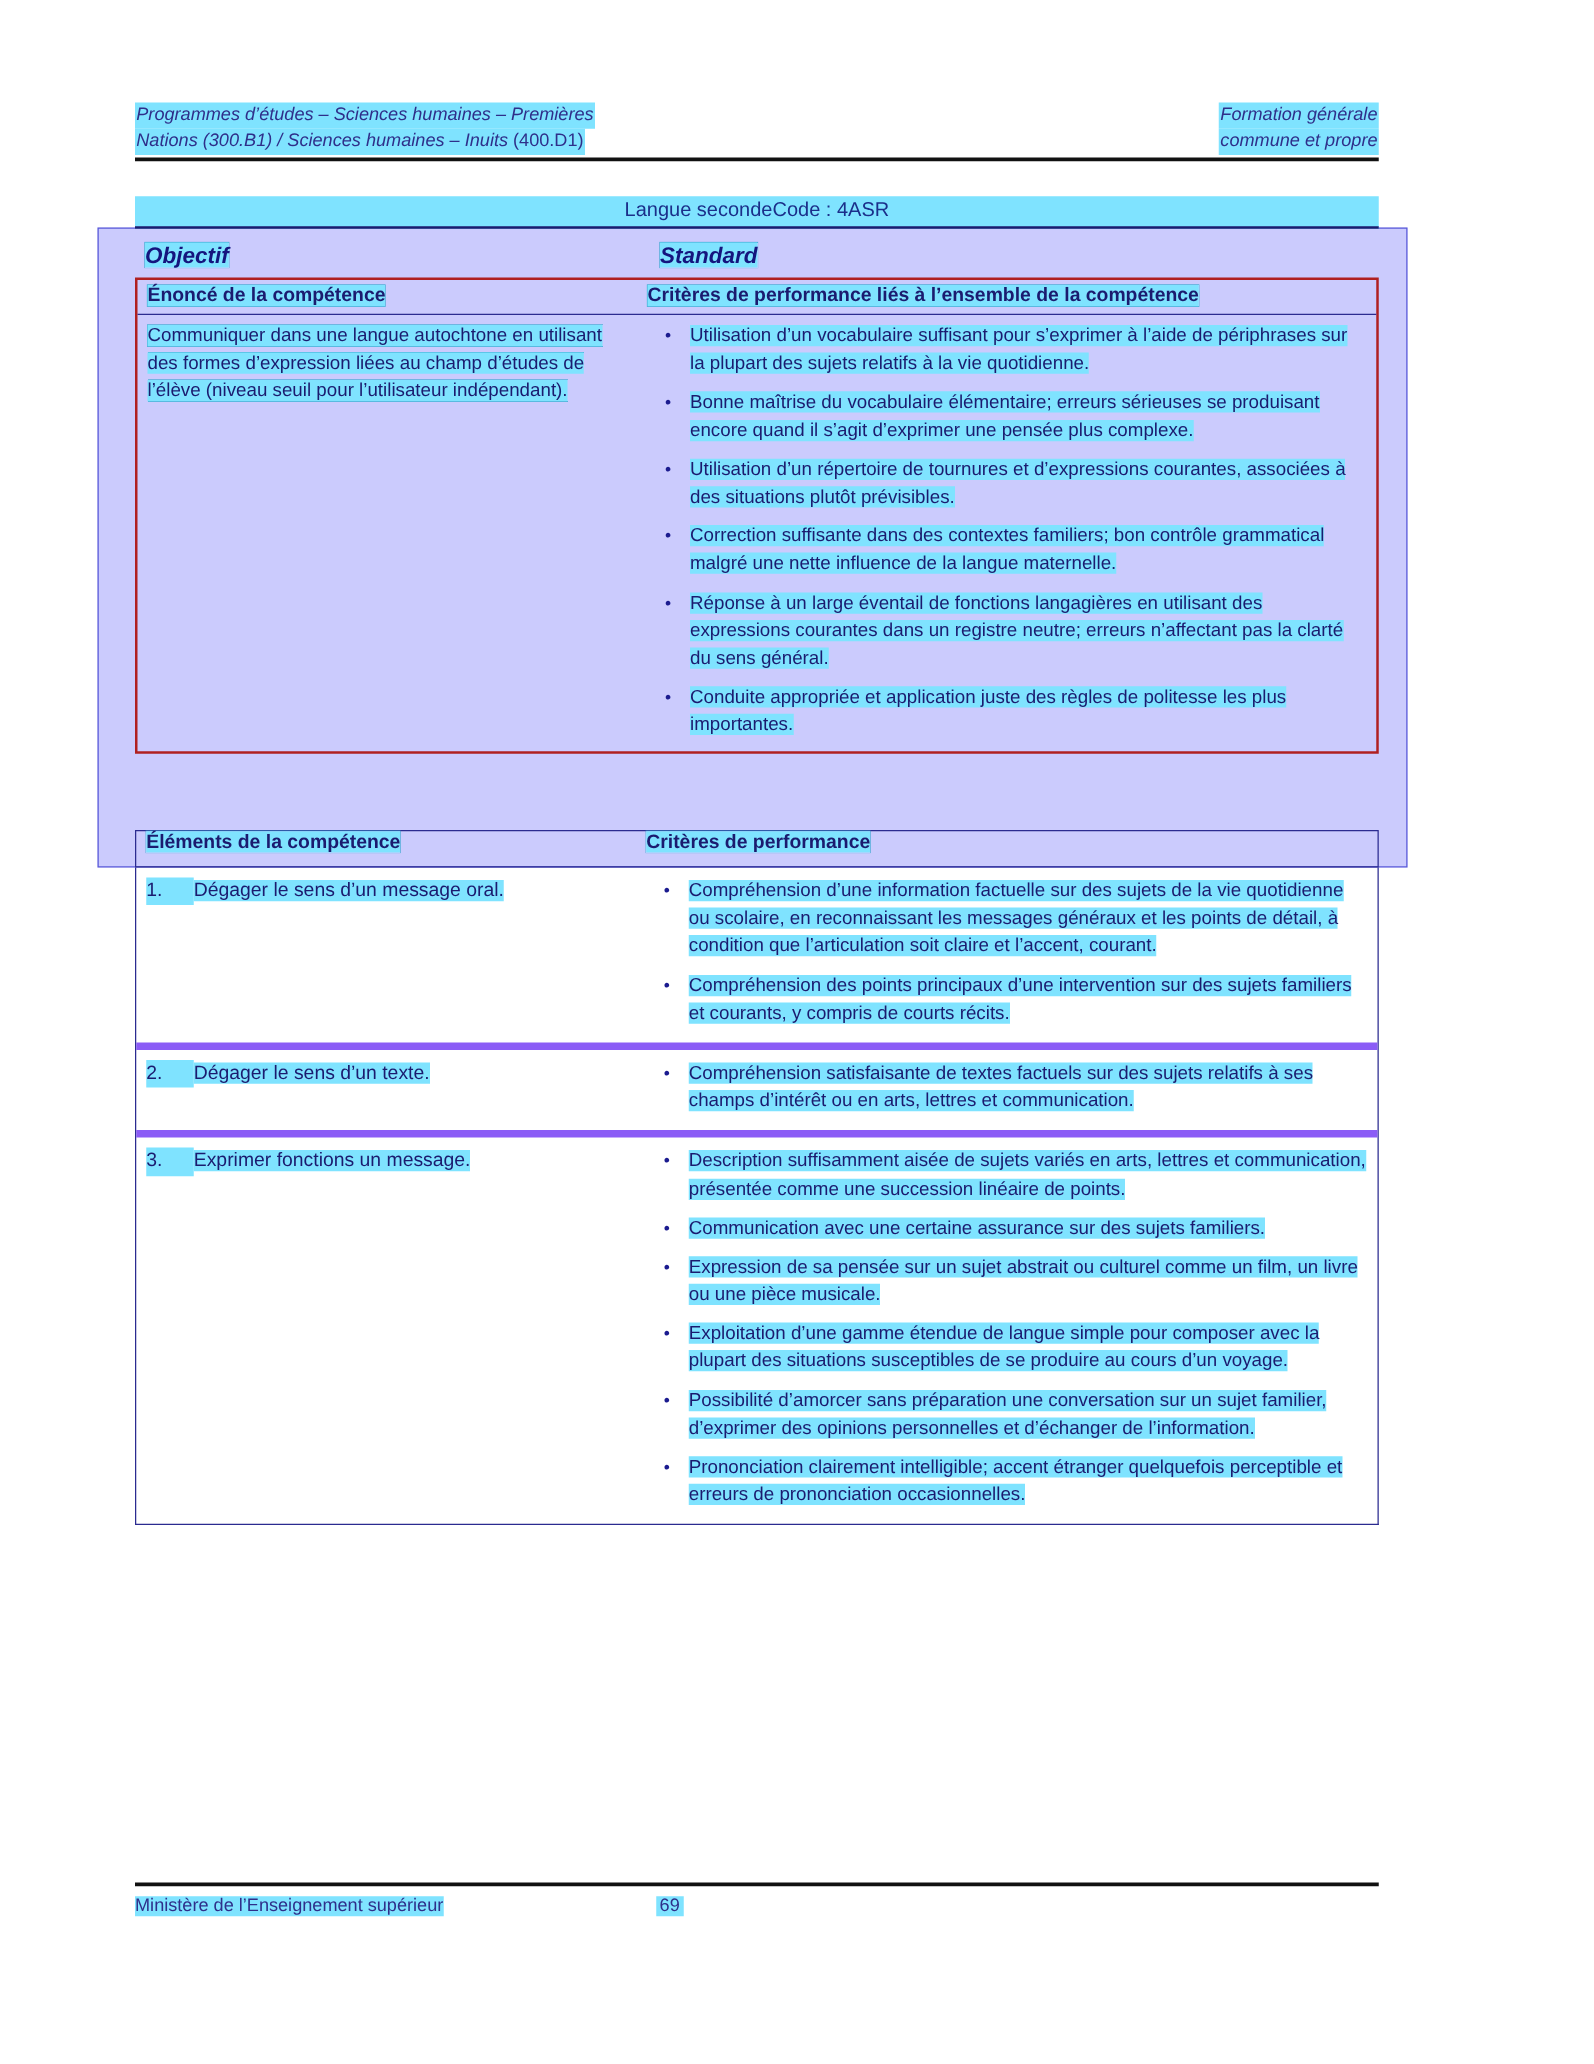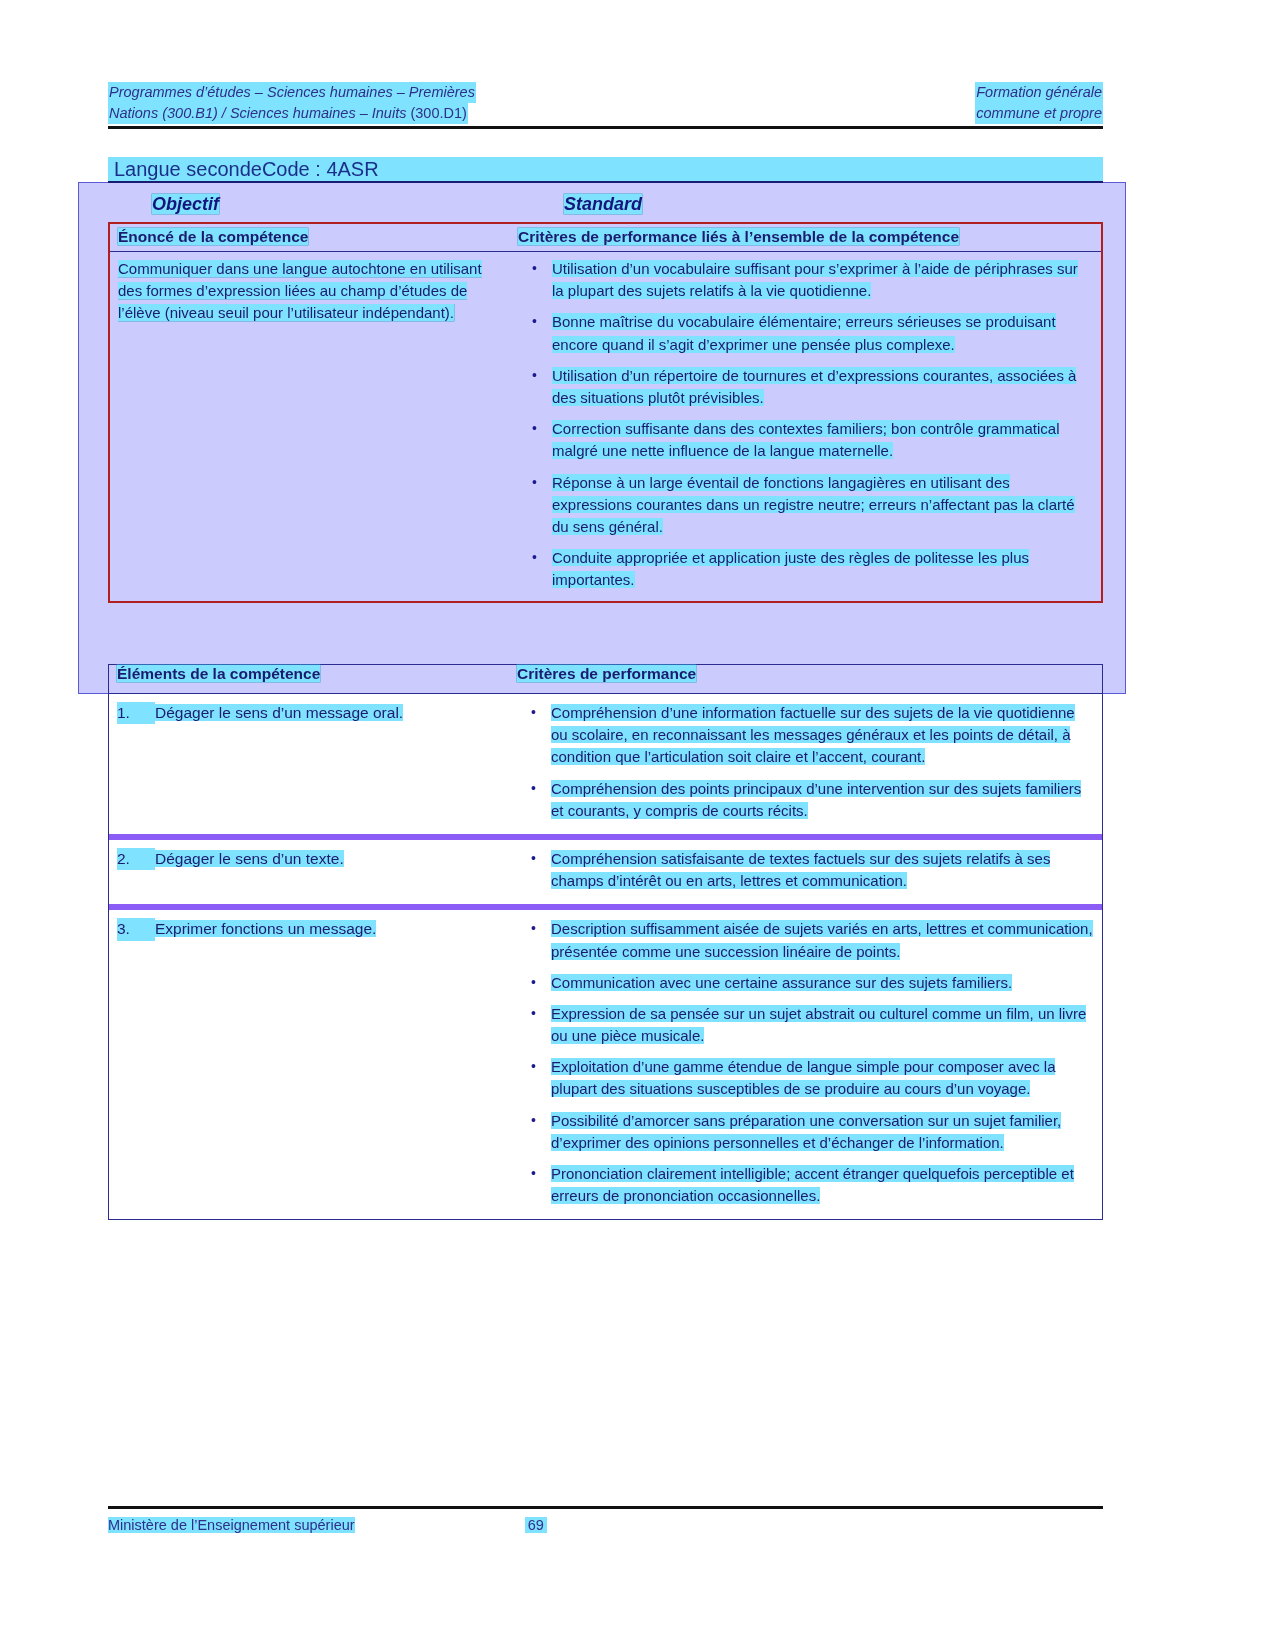--- a/index.html
+++ b/index.html
@@ -73,41 +73,41 @@
     position: absolute;
     left: 108px;
     top: 145px;
     width: 995px;
     height: 26px;
     background: #7fe3ff;
     border-bottom: 2px solid #1b1b6f;
     box-sizing: border-box;
     display: flex;
     align-items: center;
-    justify-content: flex-start;
+    justify-content: center;
     padding: 0 6px;
-    font-size: 20px;
+    font-size: 16px;
     color: #1b2f8a;
   }
 
   
   .obj-std {
     position: absolute;
     left: 108px;
     top: 176px;
     width: 995px;
     height: 32px;
     display: flex;
     align-items: center;
     font-size: 18px;
     font-weight: bold;
     font-style: italic;
     color: #15157e;
   }
-  .obj-std .c1 { width: 412px; padding-left: 8px; margin-left: 36px; }
+  .obj-std .c1 { width: 412px; padding-left: 8px; }
   .obj-std .c2 { flex: 1; }
 
   
   .comp-table {
     position: absolute;
     left: 108px;
     top: 210px;
     width: 995px;
     border: 2px solid #b02020;
     box-sizing: border-box;
@@ -254,21 +254,21 @@
 <div class="page">
 
   <div class="header">
     <div class="header-row">
       <div class="header-left">Programmes d’études – Sciences humaines – Premières</div>
       <div class="header-right">Formation générale</div>
     </div>
     <div class="header-row">
       <div class="header-left">
         <span>Nations (300.B1) / Sciences humaines – Inuits</span>
-        <span class="hl-nonitalic">(300.D1)</span>
+        <span class="hl-nonitalic">(400.D1)</span>
       </div>
       <div class="header-right">commune et propre</div>
     </div>
     <div class="header-rule"></div>
   </div>
 
   <div class="sel-region"></div>
 
   <div class="title-bar">
     <span>Langue seconde</span>

